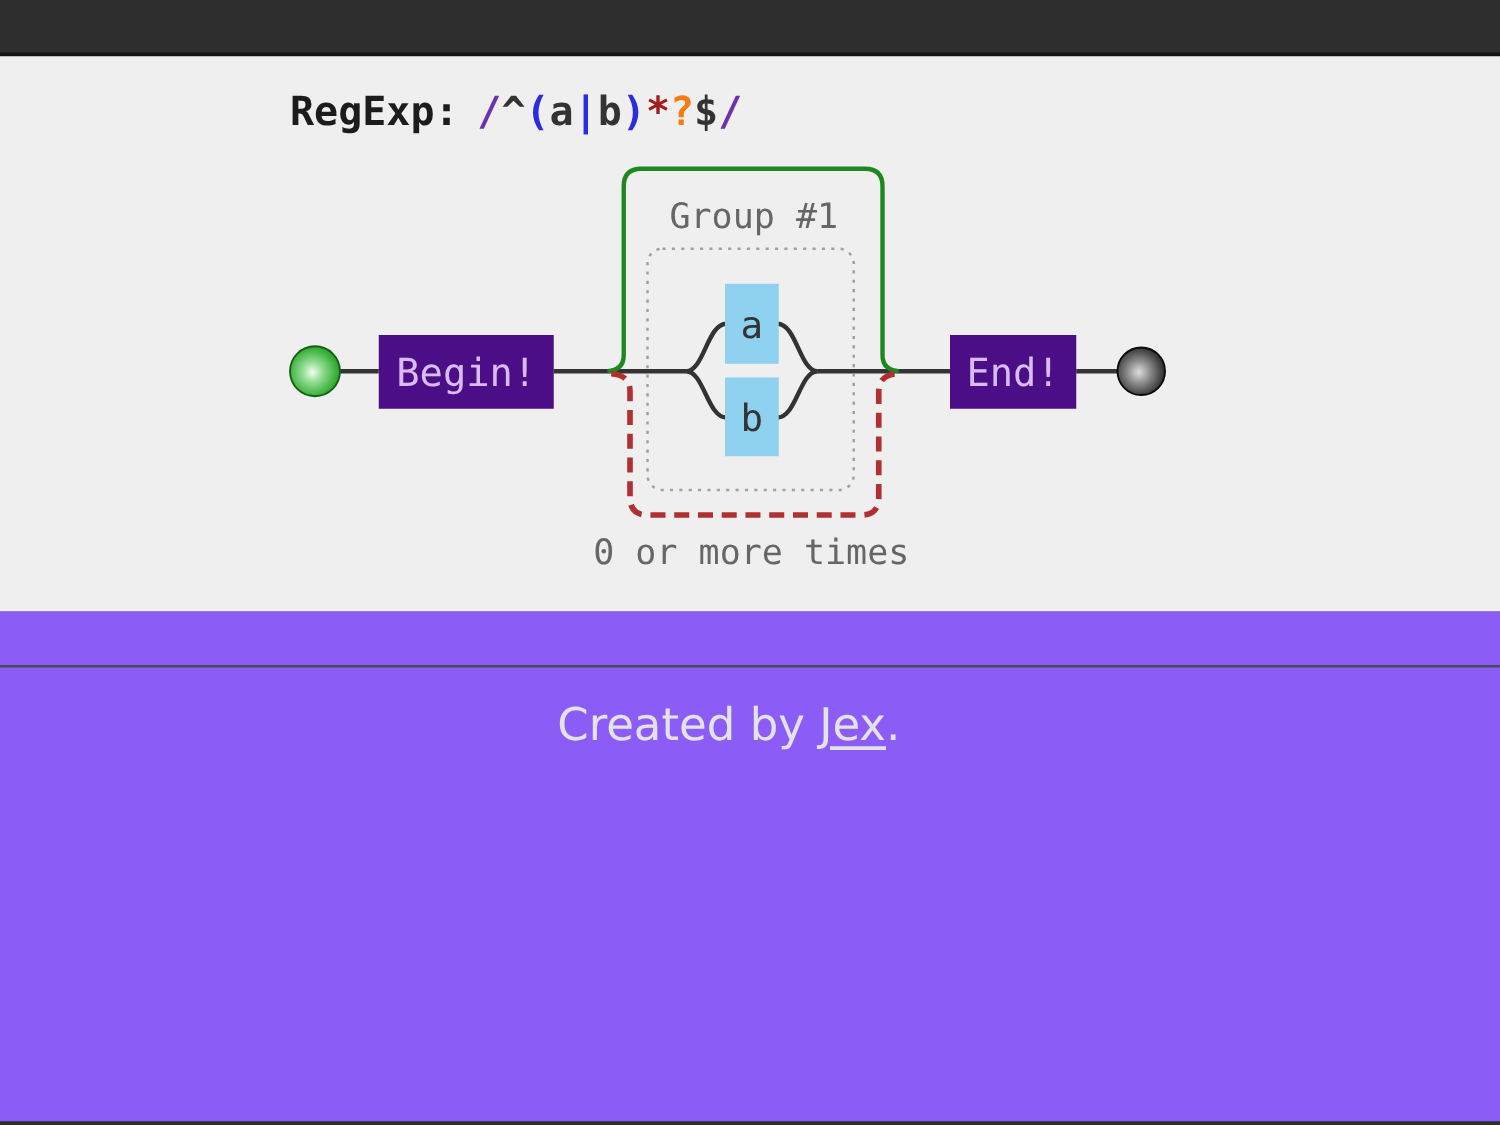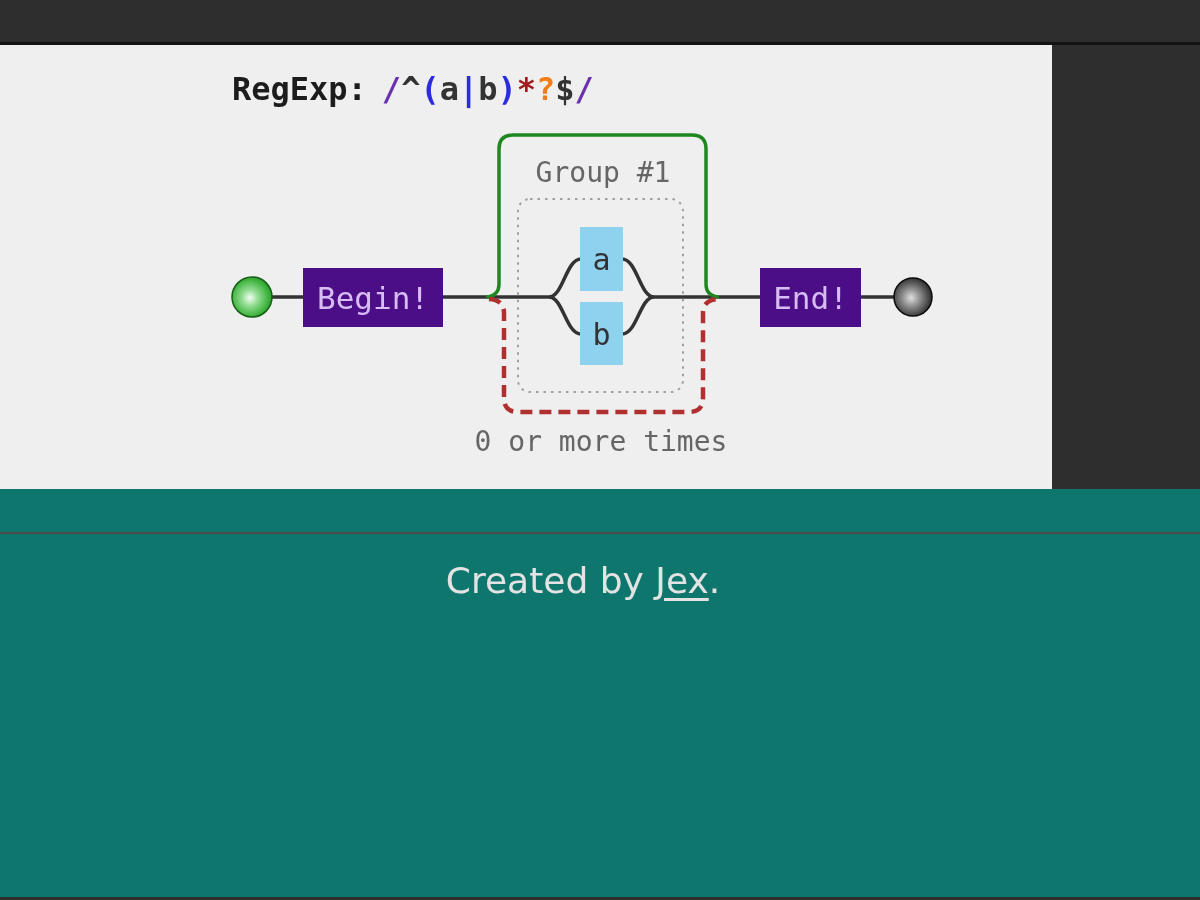--- a/index.html
+++ b/index.html
@@ -4,32 +4,32 @@
 <style>
   * { box-sizing: border-box; }
   html, body { margin: 0; padding: 0; }
   body {
     width: 1200px; height: 900px;
     background: #2e2e2e;
     font-family: "DejaVu Sans", sans-serif;
     overflow: hidden;
   }
   .top-bar { height: 45px; background: #2e2e2e; border-bottom: 3px solid #131313; }
-  .stage { position: relative; width: 1052px; height: 444px; background: #efefef; }
+  .stage { position: relative; width: 1200px; height: 444px; background: #efefef; }
   .regexp-line {
     position: absolute; left: 232px; top: 25px;
     font-family: "DejaVu Sans Mono", monospace;
     font-weight: bold; font-size: 32px; color: #1c1c1c; white-space: pre;
   }
   .regexp-line .label { margin-right: 15px; color: #1c1c1c; }
   .diagram-svg { position: absolute; left: 0; top: 0; }
   .diagram-svg text {
     font-family: "DejaVu Sans Mono", monospace;
   }
-  .footer { height: 408px; background: #0f766e; }
+  .footer { height: 408px; background: #8b5cf6; }
   .footer-rule { height: 45px; border-bottom: 2px solid #4a4a4a; }
   .credit {
     width: 1166px; margin-top: 26px; text-align: center;
     font-size: 36px; color: #e3e3e3;
   }
   .credit span, .credit a { white-space: pre; }
   .credit a { color: #e3e3e3; text-decoration: underline; text-underline-offset: 5px; }
 </style>
 </head>
 <body>

